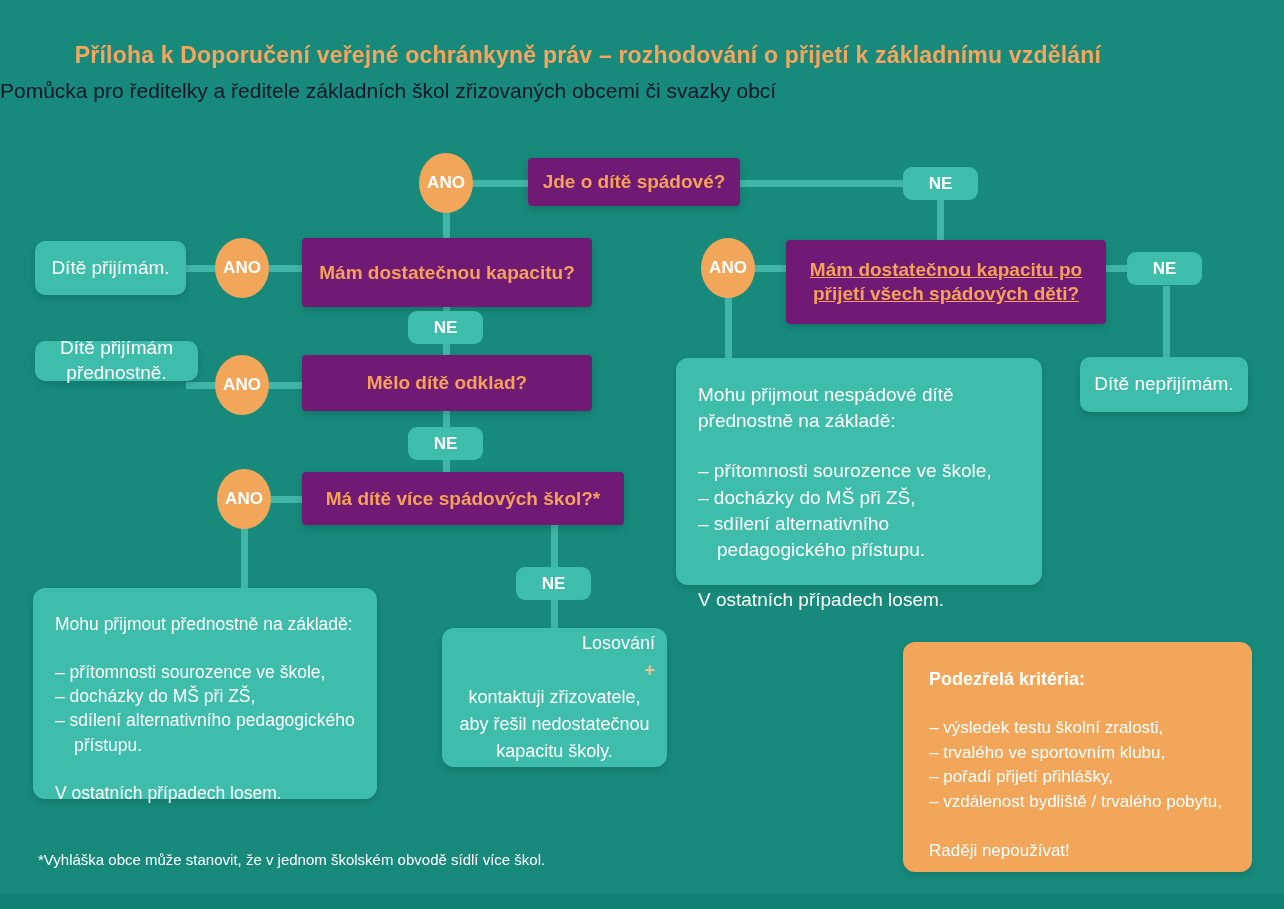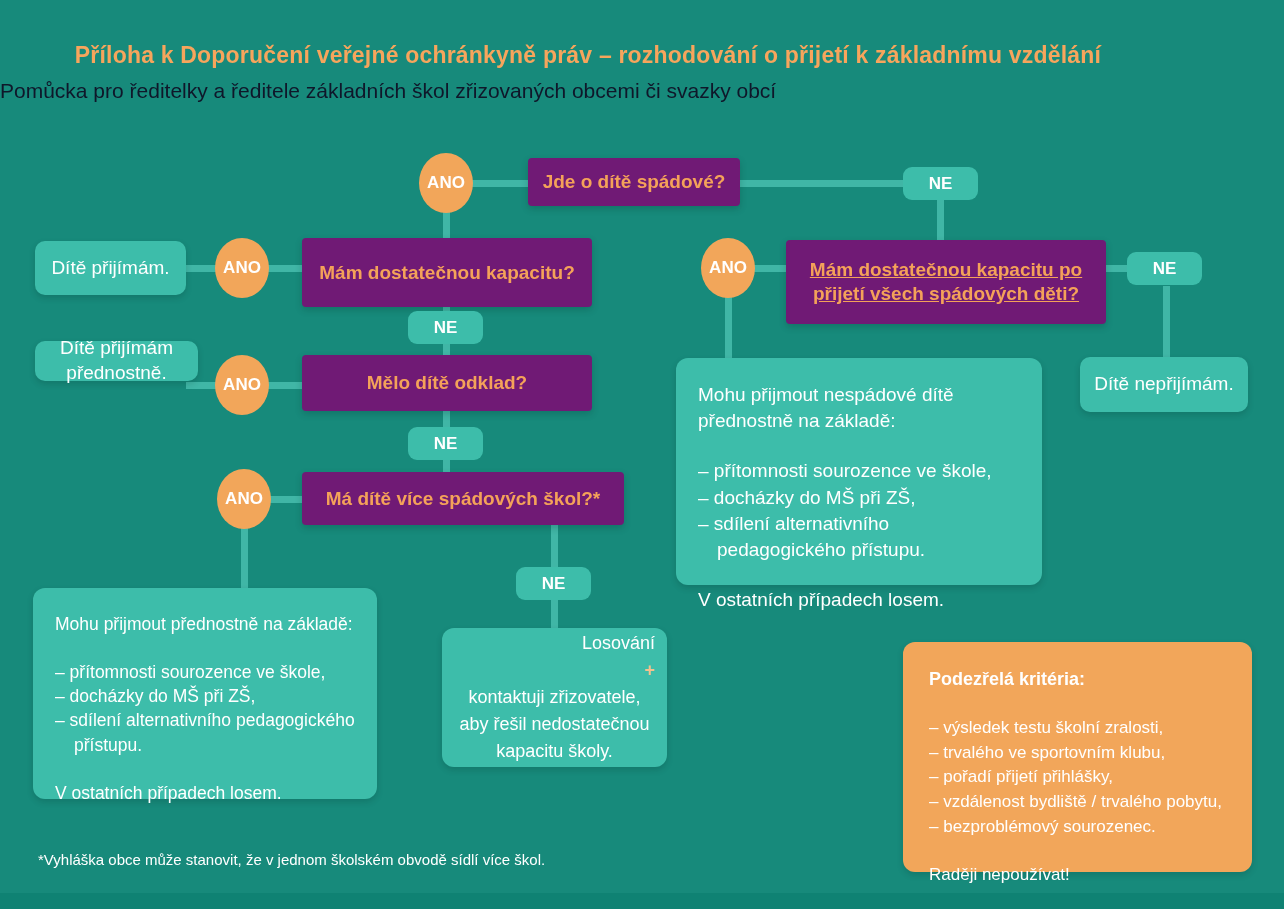--- a/index.html
+++ b/index.html
@@ -160,21 +160,20 @@
     <div>V ostatních případech losem.</div>
   </div>
 
   <div class="warning" style="left:903px;top:642px;width:349px;height:230px;">
     <div class="w-title">Podezřelá kritéria:</div>
     <div class="gap"></div>
     <div class="bullet">– výsledek testu školní zralosti,</div>
     <div class="bullet">– trvalého ve sportovním klubu,</div>
     <div class="bullet">– pořadí přijetí přihlášky,</div>
     <div class="bullet">– vzdálenost bydliště / trvalého pobytu,</div>
-    <div class="bullet">– bezproblémový sourozenec.</div>
     <div class="gap"></div>
     <div>Raději nepoužívat!</div>
   </div>
 
   <div class="footnote">*Vyhláška obce může stanovit, že v jednom školském obvodě sídlí více škol.</div>
   <div class="footer-strip"></div>
 
 </div>
 
 </body></html>

